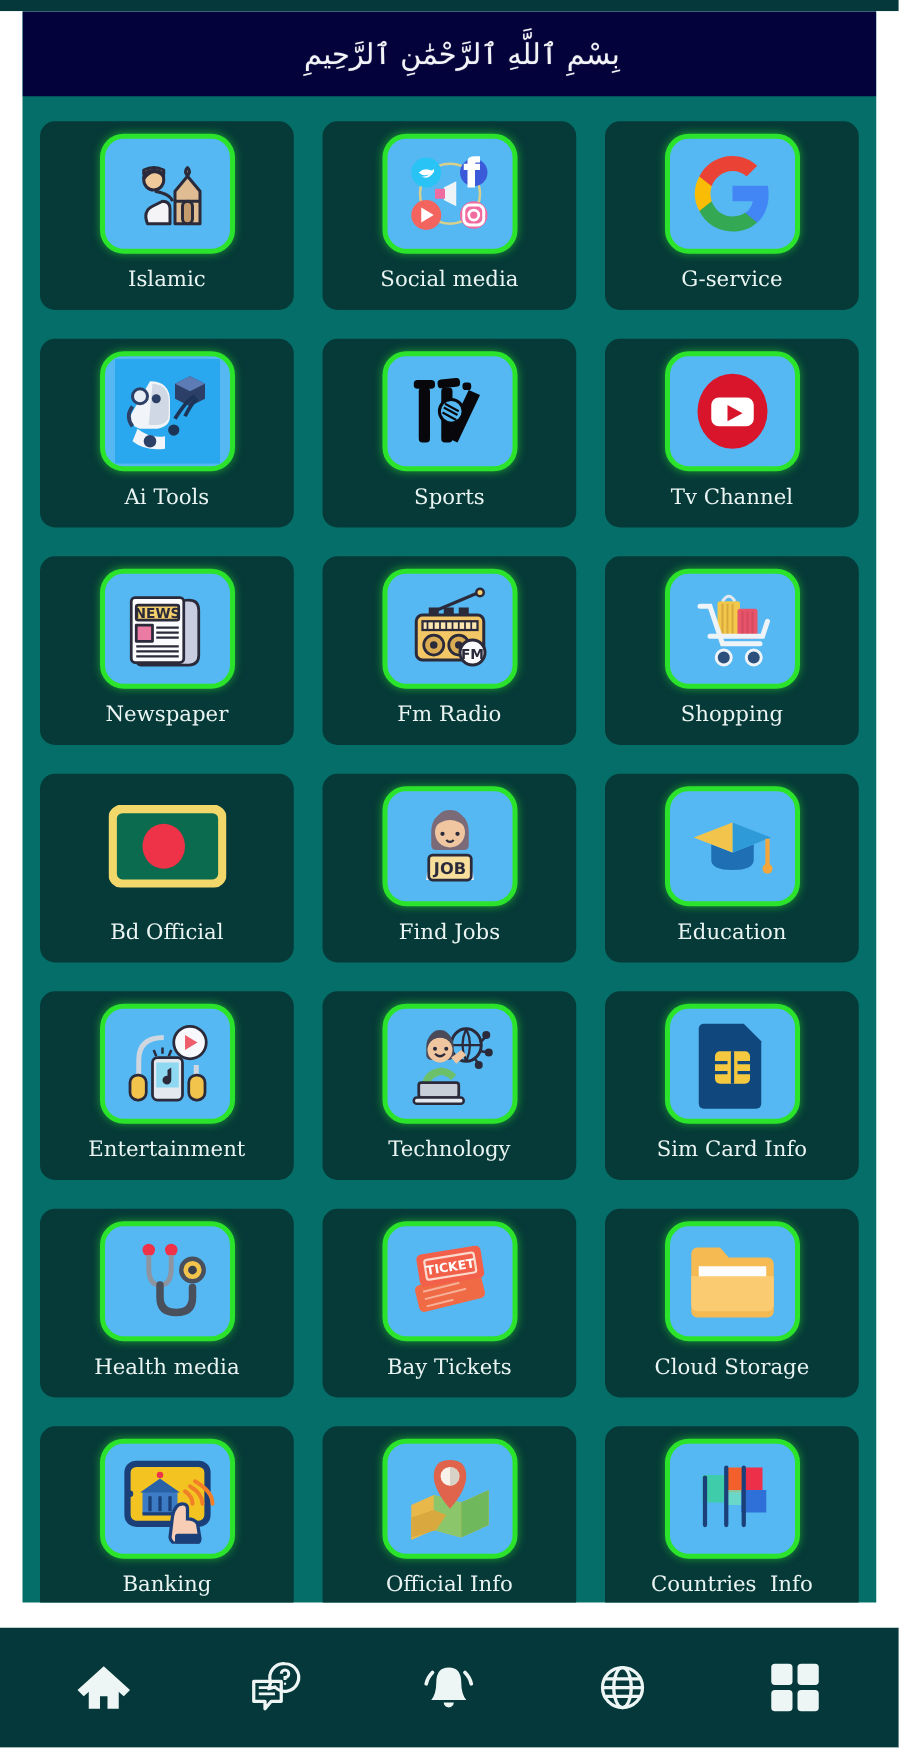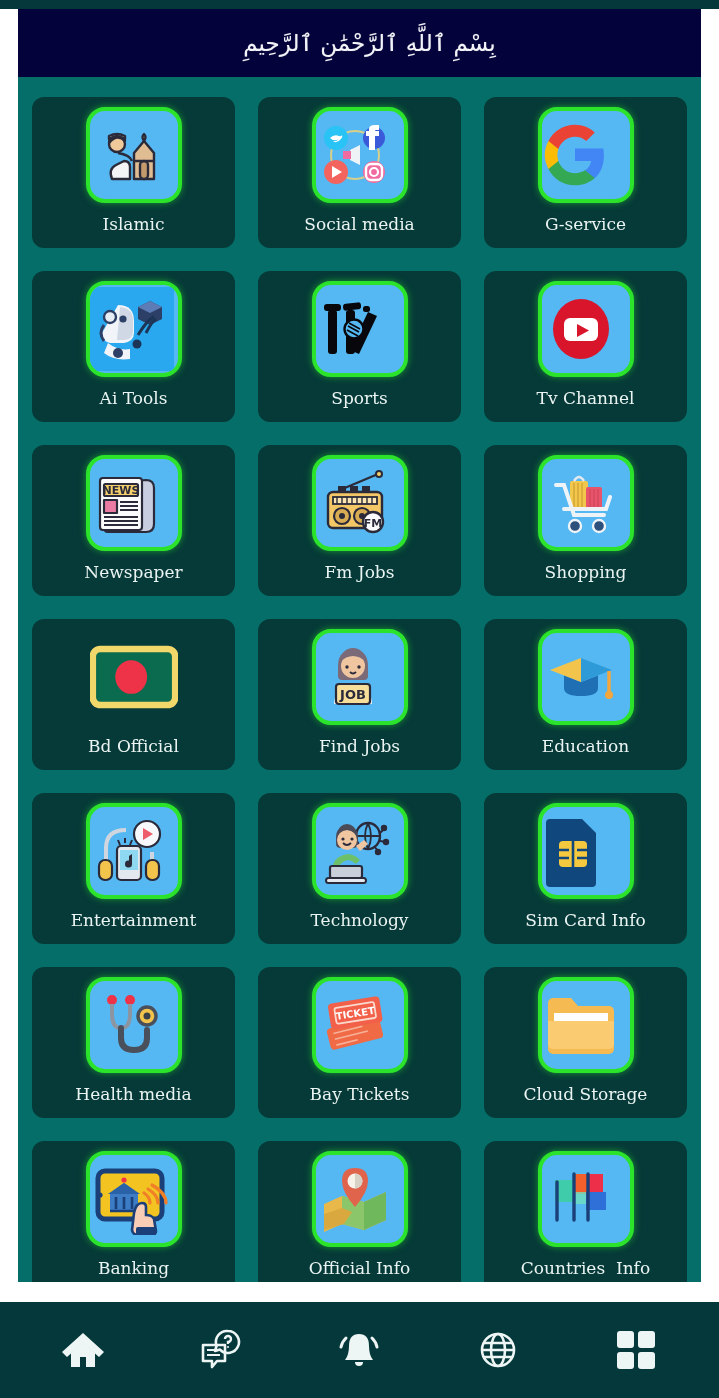--- a/index.html
+++ b/index.html
@@ -72,28 +72,29 @@
     height: 151px;
     display: flex;
     flex-direction: column;
     align-items: center;
     justify-content: flex-start;
     padding-top: 10px;
     box-sizing: border-box;
     cursor: pointer;
   }
   .icon-box {
-    width: 96px;
+    width: 108px;
     height: 96px;
     border-radius: 19px;
     background: #55b8f2;
     border: 4px solid #2ce32c;
     box-sizing: border-box;
     display: flex;
     align-items: center;
+    justify-content: center;
     box-shadow: 0 0 7px rgba(44,227,44,0.55);
     overflow: hidden;
   }
   .icon-box.noglow {
     border-color: transparent;
     background: transparent;
     box-shadow: none;
   }
   .icon-box svg { display: block; }
   .tile-label {
@@ -274,21 +275,21 @@
                   <path d="M21 33v7M26 33v7M31 33v7M36 33v7M41 33v7M46 33v7M51 33v7M56 33v7"></path>
                 </g>
               <circle cx="26" cy="52" r="8" fill="#d9ab52" stroke="#2a2a3a" stroke-width="2.2"></circle>
               <circle cx="26" cy="52" r="3" fill="#2a2a3a"></circle>
               <circle cx="46" cy="52" r="8" fill="#d9ab52" stroke="#2a2a3a" stroke-width="2.2"></circle>
               <circle cx="46" cy="52" r="3" fill="#2a2a3a"></circle>
               <circle cx="57" cy="58" r="10" fill="#fbfbfd" stroke="#2a2a3a" stroke-width="2.4"></circle>
               <text x="57" y="63" font-family="DejaVu Sans, sans-serif" font-size="11" font-weight="bold" fill="#2a2a3a" text-anchor="middle">FM</text>
             </svg>
           </div>
-          <div class="tile-label">Fm Jobs</div>
+          <div class="tile-label">Fm Radio</div>
         </div>
 
         <div class="tile">
           <div class="icon-box">
             <svg width="80" height="80" viewBox="0 0 80 80">
               <rect x="28" y="18" width="18" height="28" rx="2" fill="#f2c84c"></rect>
               <path d="M32 18 q5-8 10 0" fill="none" stroke="#e2e8ee" stroke-width="2.4"></path>
               <rect x="44" y="24" width="16" height="24" rx="2" fill="#e8556b"></rect>
               <g stroke="#d44a60" stroke-width="1.6">
                   <path d="M48 26v20M52 26v20M56 26v20"></path>

